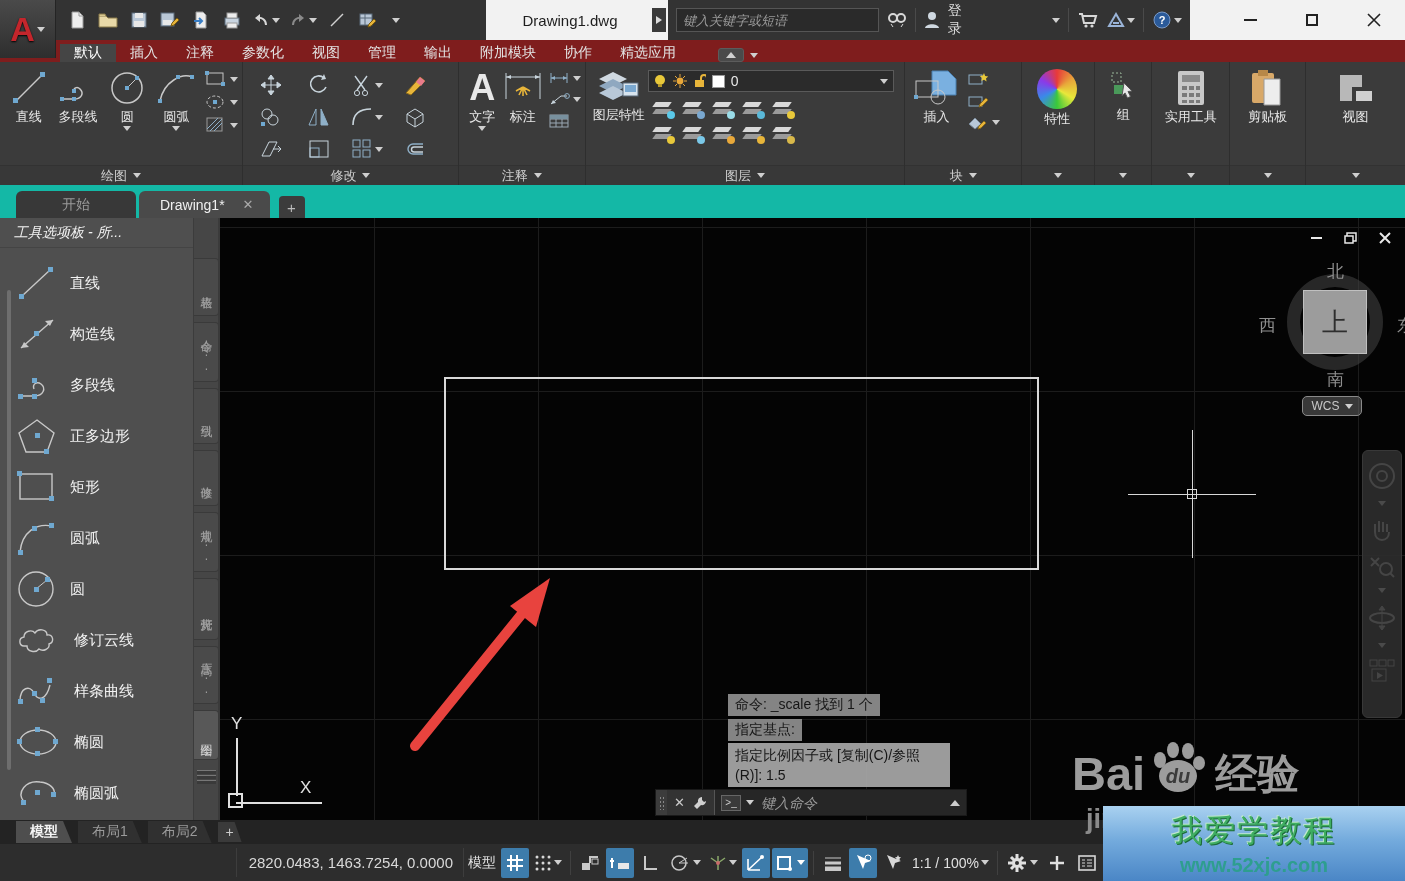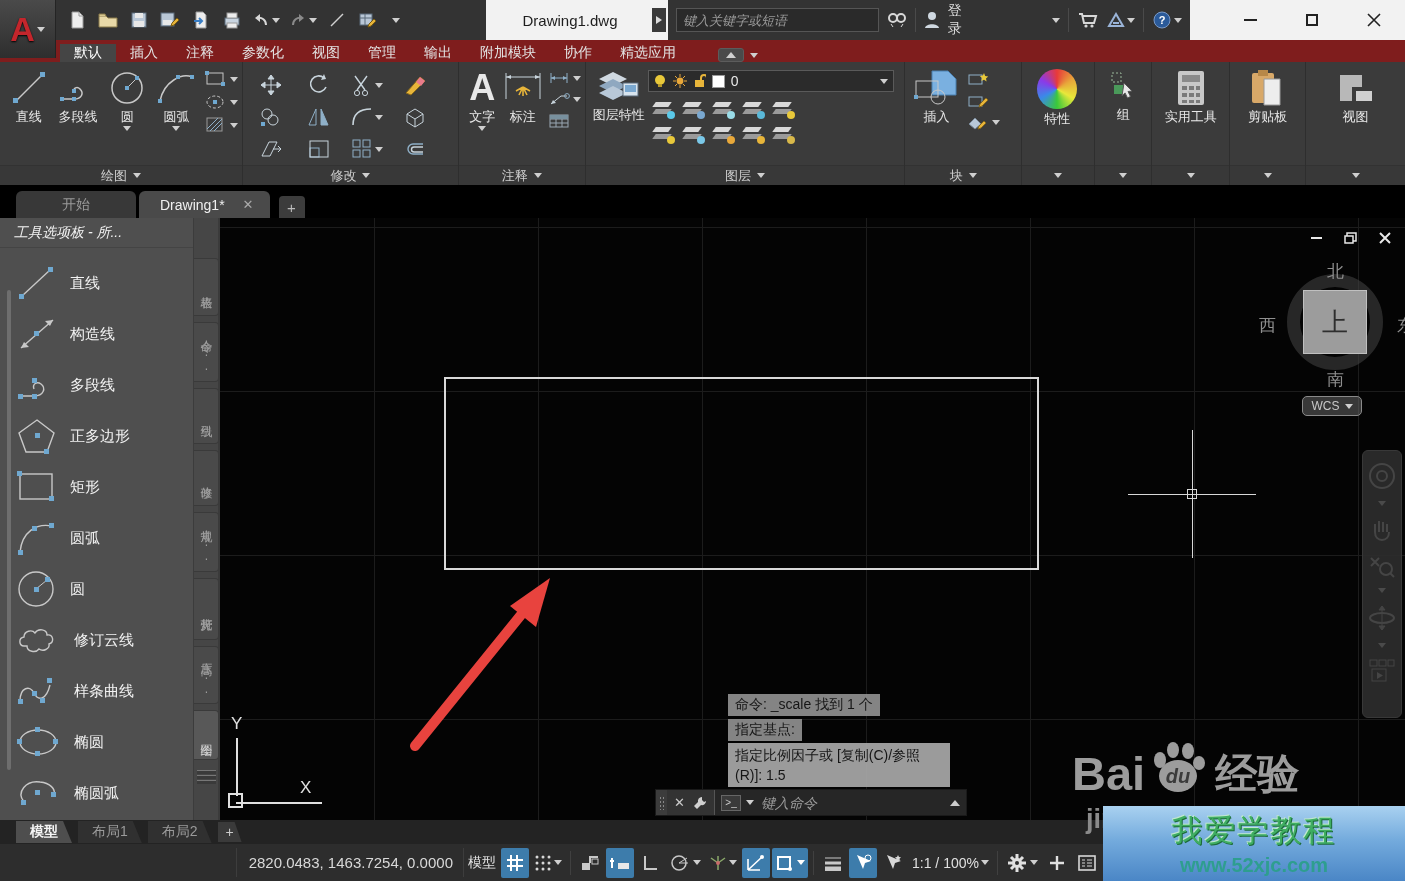--- a/index.html
+++ b/index.html
@@ -43,21 +43,21 @@
   
   #layer-dd{width:246px;height:22px;background:#2b2b2b;border:1px solid #5a5a5a;display:flex;align-items:center;gap:6px;padding:0 5px;color:#e8e8e8;font-size:14px;}
   .swatch{width:13px;height:13px;background:#fff;border:1px solid #999;}
   .lay-grid{display:grid;grid-template-columns:repeat(5,30px);grid-auto-rows:25px;align-items:center;justify-items:center;}
   .lay-ic{position:relative;width:22px;height:16px;}
   .lay-ic .p1,.lay-ic .p2{position:absolute;left:2px;width:16px;height:5px;background:#b8b8b8;transform:skewX(-35deg);}
   .lay-ic .p1{top:1px;background:#d8d8d8;}
   .lay-ic .p2{top:8px;background:#9a9a9a;}
   .lay-ic .dot{position:absolute;right:-1px;bottom:-2px;width:8px;height:8px;border-radius:50%;}
   
-  #filetabs{position:absolute;left:0;top:185px;width:1405px;height:33px;background:#000000;display:flex;align-items:flex-end;padding-left:16px;gap:3px;}
+  #filetabs{position:absolute;left:0;top:185px;width:1405px;height:33px;background:#14b8a6;display:flex;align-items:flex-end;padding-left:16px;gap:3px;}
   .ftab{height:27px;display:flex;align-items:center;padding:0 16px;font-size:14px;border-radius:6px 6px 0 0;}
   .ftab.start{background:#383838;color:#9a9a9a;width:120px;justify-content:center;}
   .ftab.active{background:#4a4a4a;color:#f0f0f0;gap:18px;padding-left:21px;}
   .ftab-close{color:#aaa;font-size:13px;}
   .ftab-plus{width:26px;height:22px;background:#3c3c3c;border-radius:4px 4px 0 0;display:flex;align-items:center;justify-content:center;color:#bbb;font-size:15px;margin-left:6px;}
   
   #palette{position:absolute;left:0;top:218px;width:193px;height:602px;background:#4f4f4f;}
   #palette-title{height:30px;display:flex;align-items:center;color:#f2f2f2;font-size:14px;padding-left:14px;border-bottom:1px solid #444;font-style:italic;}
   .pal-scroll{position:absolute;left:7px;top:72px;width:4px;height:480px;background:#6e6e6e;border-radius:2px;}
   .pal-item{position:absolute;left:16px;width:170px;height:50px;display:flex;align-items:center;gap:12px;}

